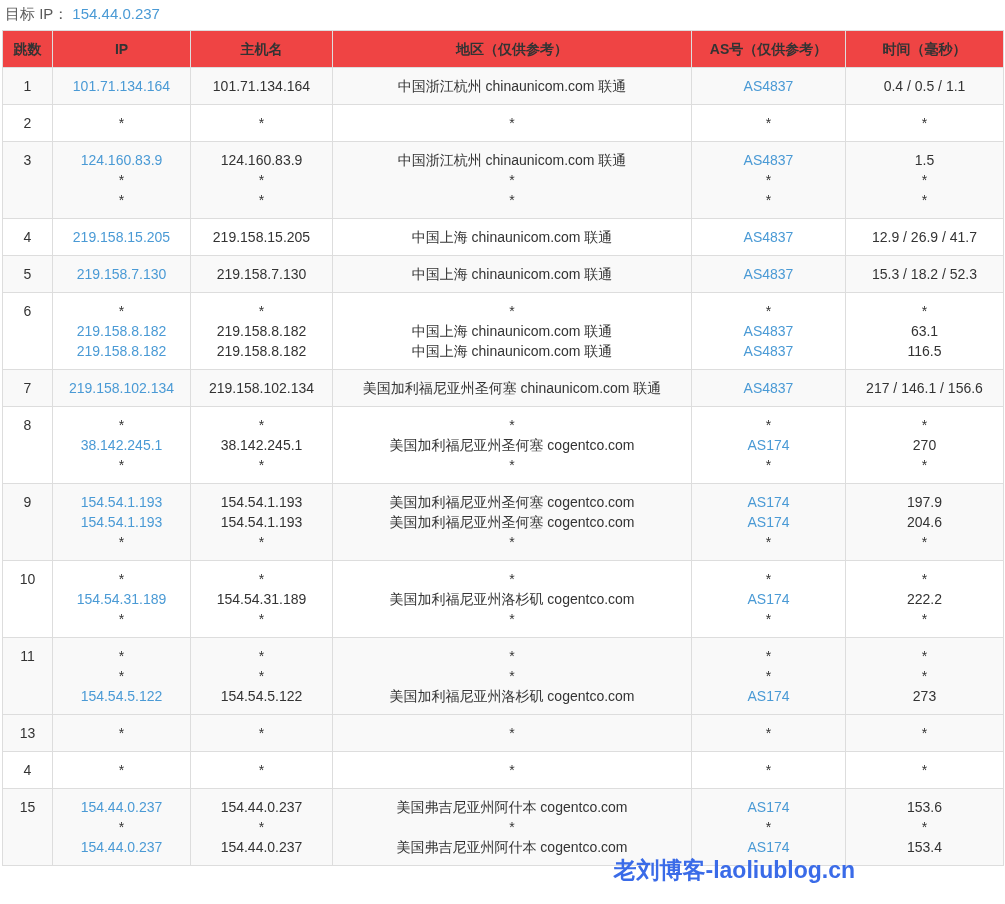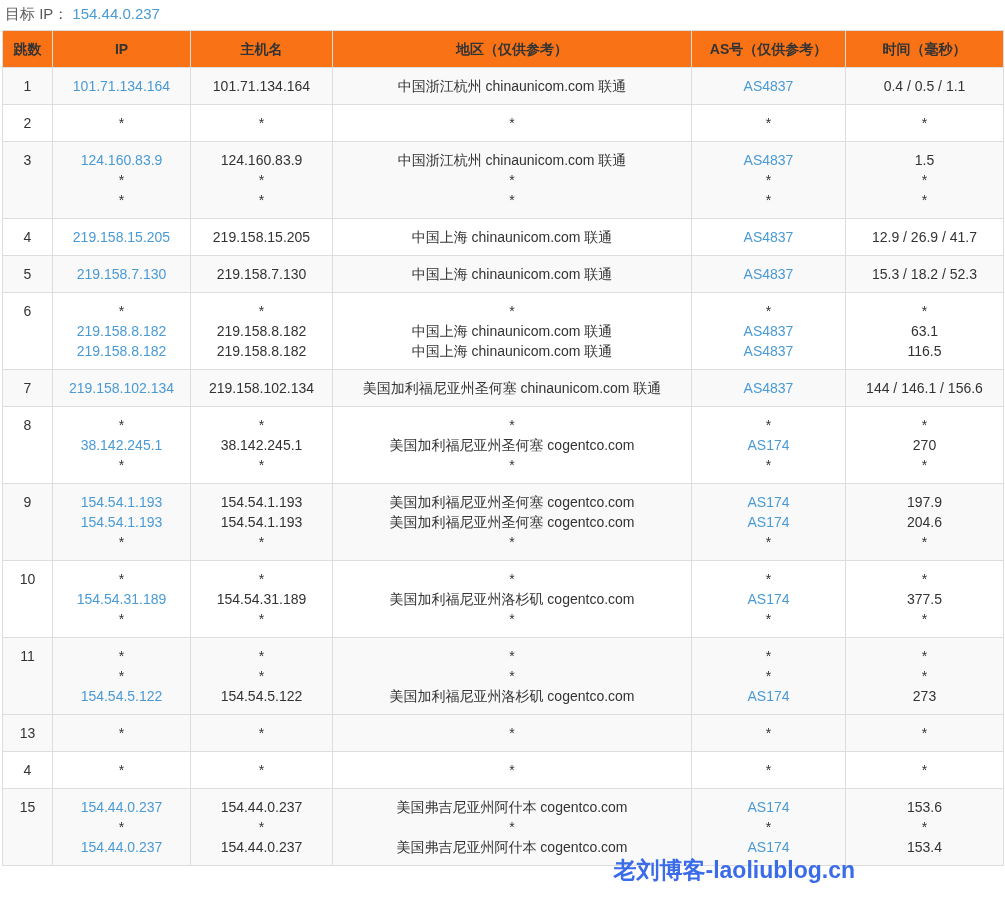--- a/index.html
+++ b/index.html
@@ -46,21 +46,21 @@
     border: 1px solid var(--border, #dddddd);
     text-align: center;
     vertical-align: top;
     padding: 8px 4px;
     line-height: 20px;
     overflow: hidden;
   }
   table.trace th {
     font-weight: bold;
     color: var(--text, #333333);
-    background: #f97316;
+    background: #ef4444;
   }
   table.trace tr.striped td {
     background: var(--stripe, #f9f9f9);
   }
   .cell-line {
     line-height: 20px;
     white-space: nowrap;
   }
   .cell-link {
     color: var(--link-blue, #4a9ad5);
@@ -258,21 +258,21 @@
           <td>
             <div class="cell-line">219.158.102.134</div>
           </td>
           <td>
             <div class="cell-line">美国加利福尼亚州圣何塞 chinaunicom.com 联通</div>
           </td>
           <td>
             <div class="cell-line"><a class="cell-link">AS4837</a></div>
           </td>
           <td>
-            <div class="cell-line">144 / 146.1 / 156.6</div>
+            <div class="cell-line">217 / 146.1 / 156.6</div>
           </td>
         </tr>
         <tr>
           <td>
             <div class="cell-line">8</div>
           </td>
           <td>
             <div class="cell-line">*</div>
             <div class="cell-line"><a class="cell-link">38.142.245.1</a></div>
             <div class="cell-line">*</div>
@@ -347,21 +347,21 @@
             <div class="cell-line">美国加利福尼亚州洛杉矶 cogentco.com</div>
             <div class="cell-line">*</div>
           </td>
           <td>
             <div class="cell-line">*</div>
             <div class="cell-line"><a class="cell-link">AS174</a></div>
             <div class="cell-line">*</div>
           </td>
           <td>
             <div class="cell-line">*</div>
-            <div class="cell-line">377.5</div>
+            <div class="cell-line">222.2</div>
             <div class="cell-line">*</div>
           </td>
         </tr>
         <tr class="striped">
           <td>
             <div class="cell-line">11</div>
           </td>
           <td>
             <div class="cell-line">*</div>
             <div class="cell-line">*</div>

